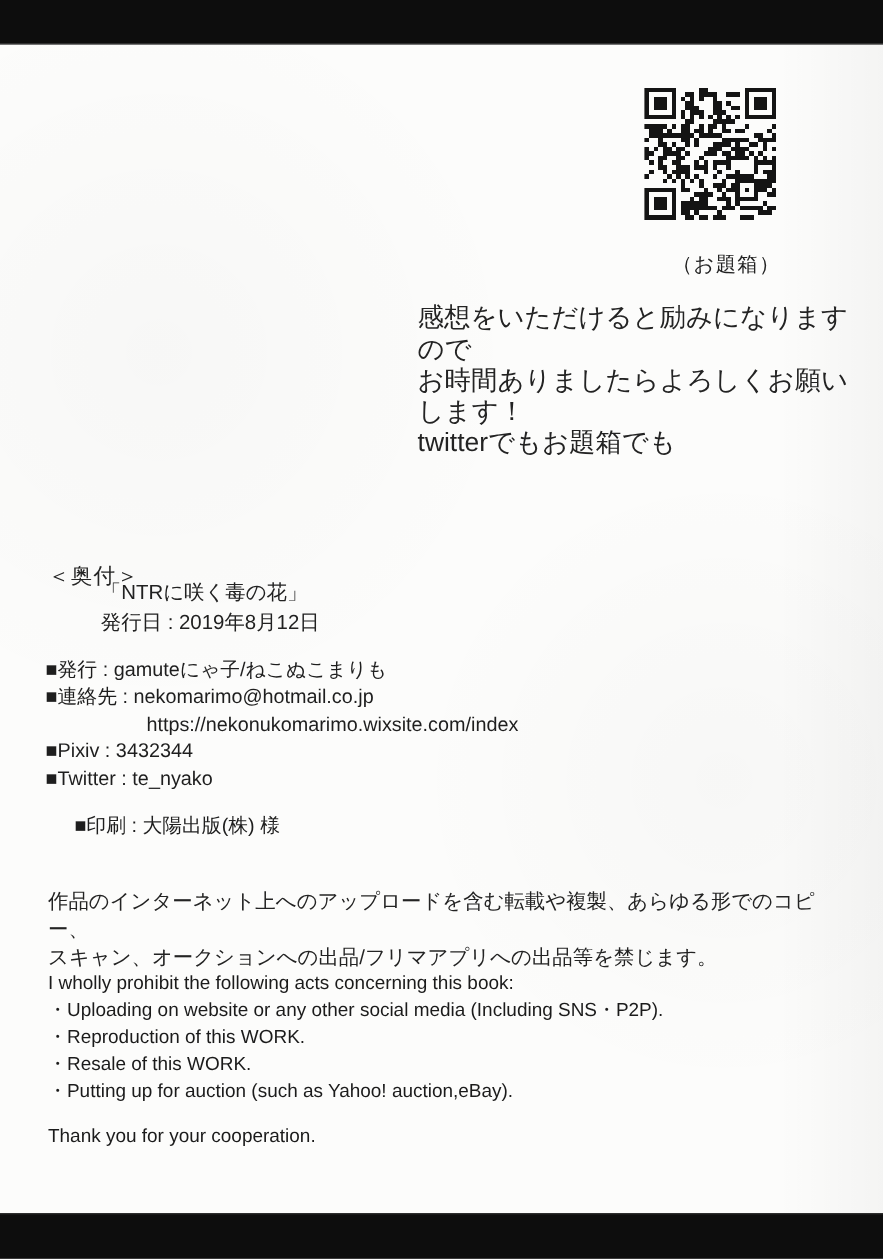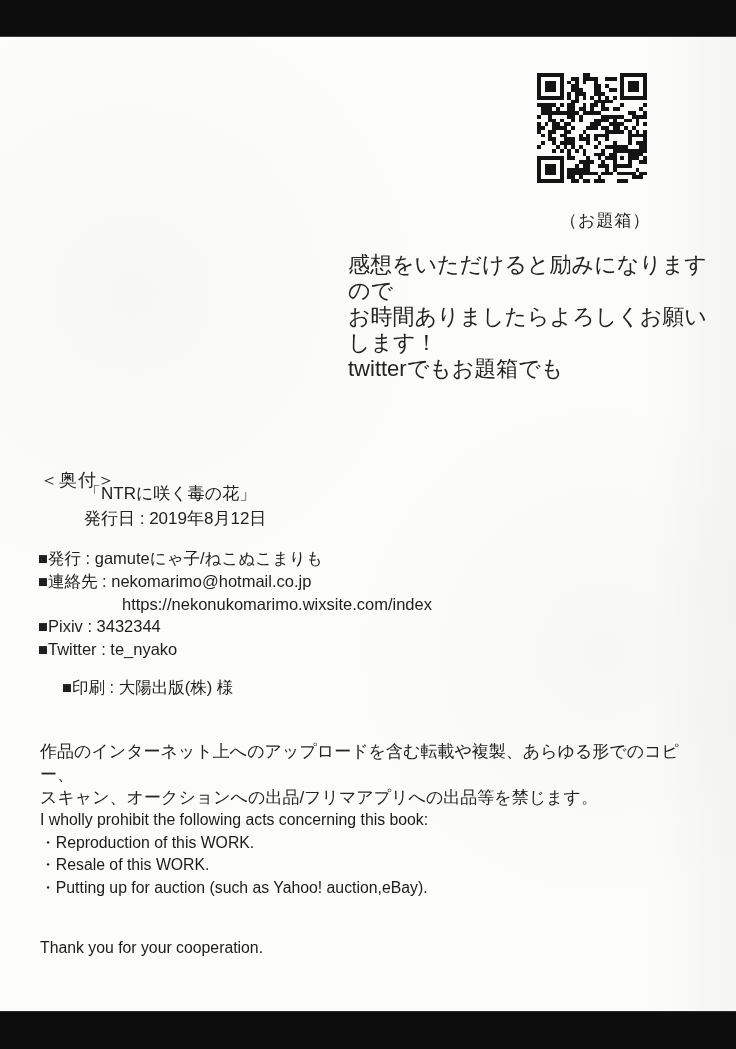--- a/index.html
+++ b/index.html
@@ -511,20 +511,21 @@
 
   <div class="printer-line">■印刷 : 大陽出版(株) 様</div>
 
   <div class="notice-jp">
     <div>作品のインターネット上へのアップロードを含む転載や複製、あらゆる形でのコピー、</div>
     <div>スキャン、オークションへの出品/フリマアプリへの出品等を禁じます。</div>
   </div>
 
   <div class="notice-en">
     <div>I wholly prohibit the following acts concerning this book:</div>
+    <div>・Uploading on website or any other social media (Including SNS・P2P).</div>
     <div>・Reproduction of this WORK.</div>
     <div>・Resale of this WORK.</div>
     <div>・Putting up for auction (such as Yahoo! auction,eBay).</div>
   </div>
 
   <div class="thanks-line">Thank you for your cooperation.</div>
 
   <div class="edge-bar edge-bottom"></div>
 </div>
 

